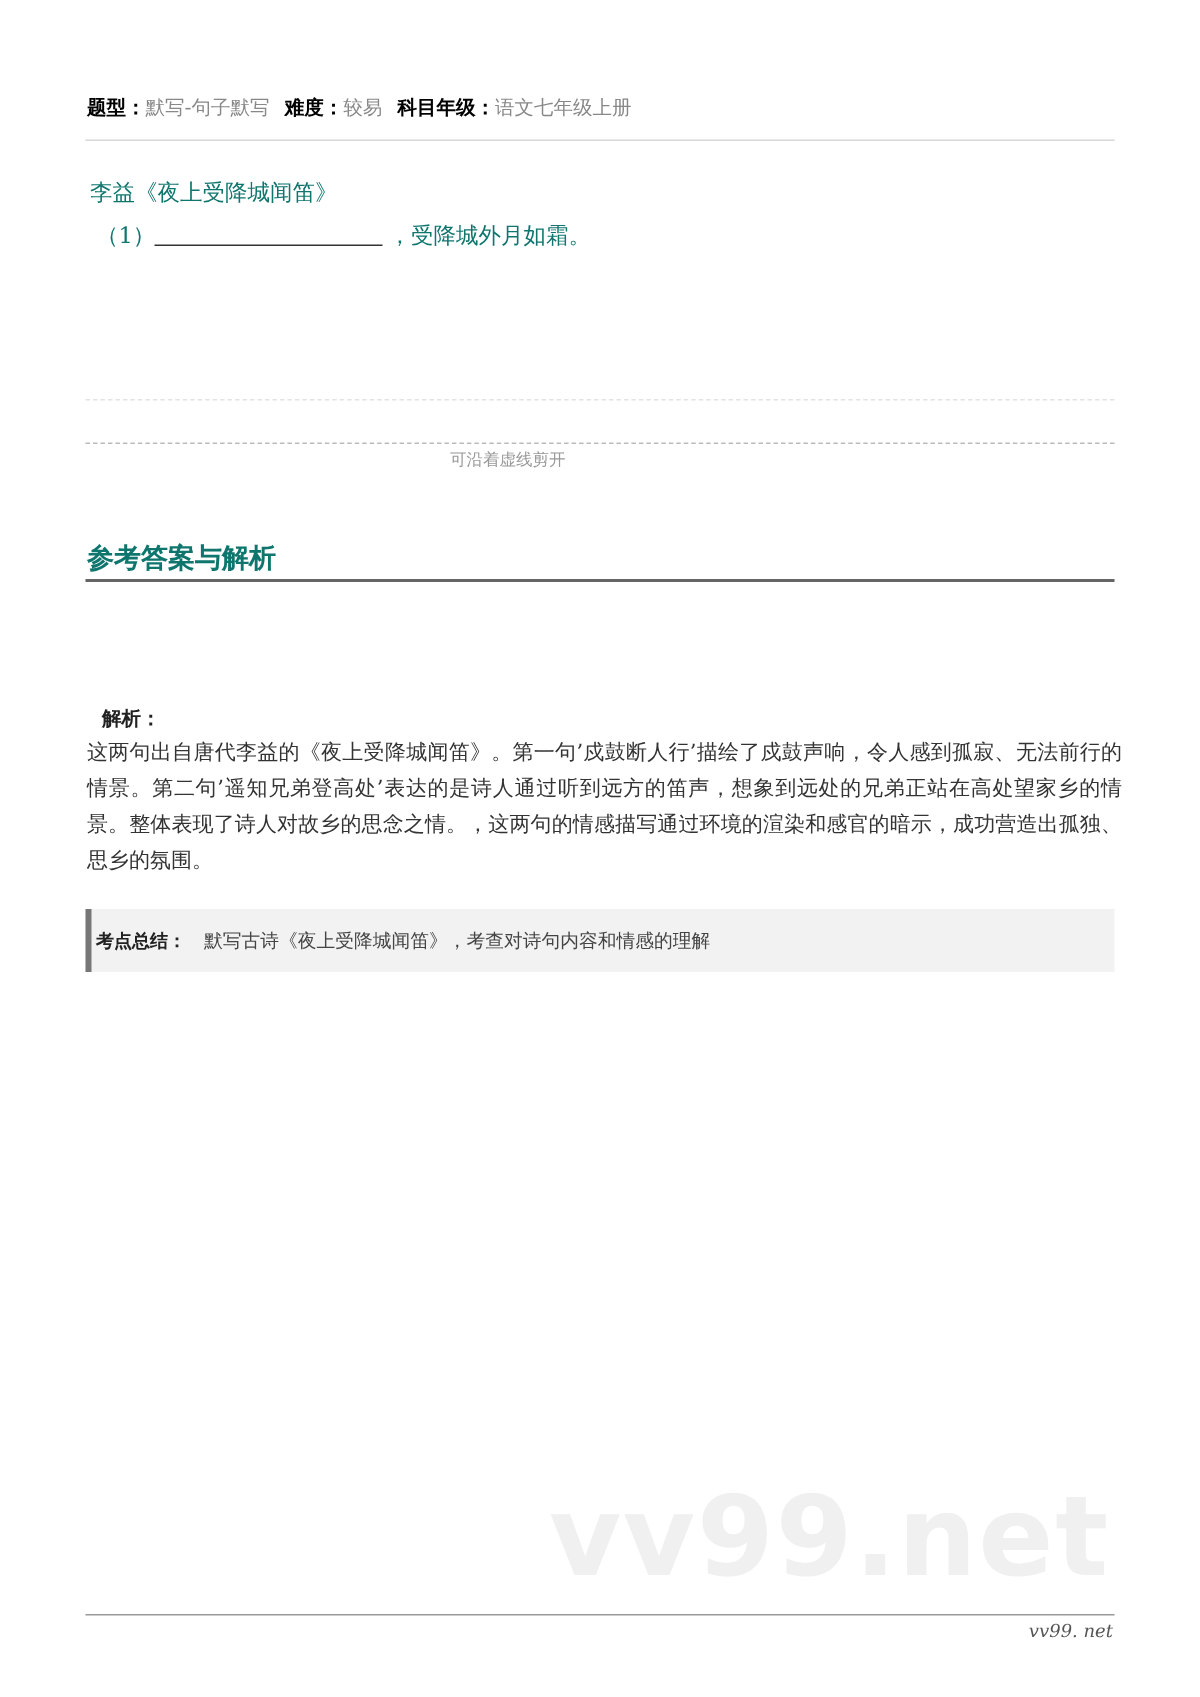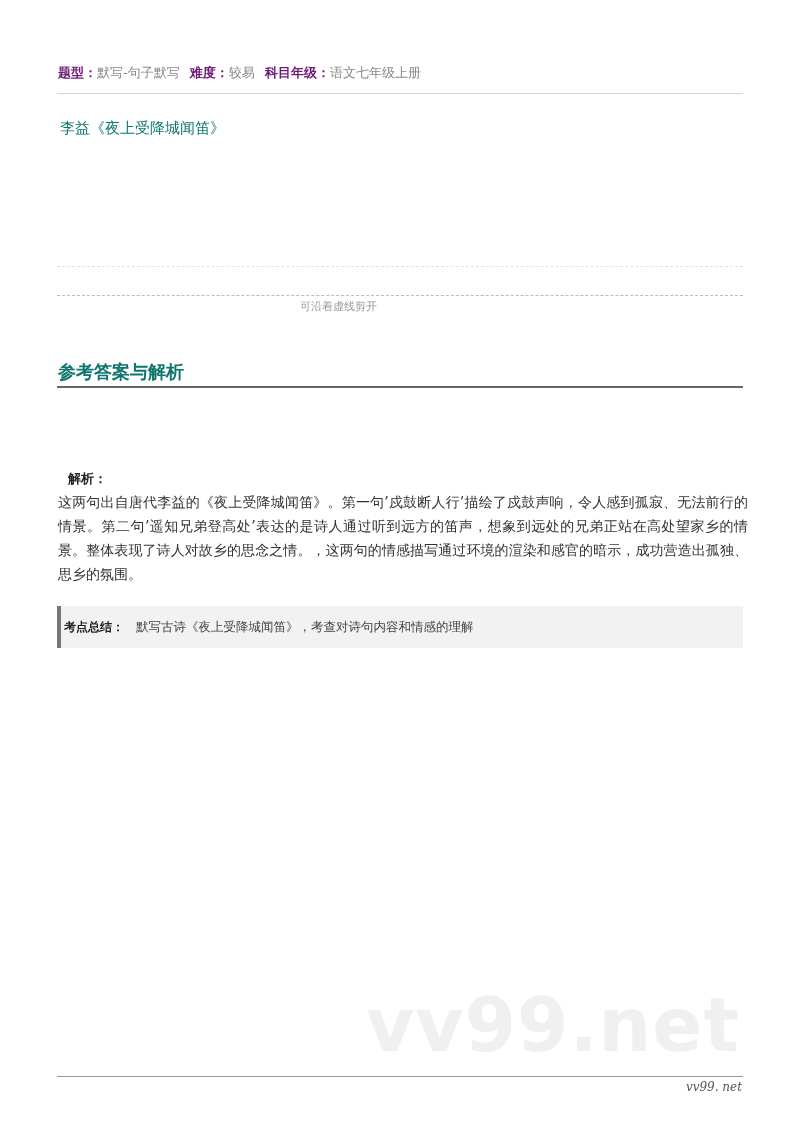--- a/index.html
+++ b/index.html
@@ -19,21 +19,21 @@
     
     .meta {
       position: absolute;
       left: 58px; top: 64px;
       font-size: 13px;
       line-height: 18px;
       color: #888888;
       font-family: "DejaVu Sans", "Liberation Sans", sans-serif;
       white-space: nowrap;
     }
-    .meta .lbl { font-weight: bold; color: #701a75; }
+    .meta .lbl { font-weight: bold; color: #000000; }
     .meta .val { margin-right: 6px; }
     .meta-rule {
       position: absolute;
       left: 57px; top: 93px;
       width: 686px; height: 1px;
       background: #d6d6d6;
     }
 
     
     .question {
@@ -178,20 +178,23 @@
 
   <div class="meta">
     <span class="lbl">题型：</span><span class="val">默写-句子默写</span>
     <span class="lbl">难度：</span><span class="val">较易</span>
     <span class="lbl">科目年级：</span><span class="val">语文七年级上册</span>
   </div>
   <div class="meta-rule"></div>
 
   <div class="question">
     <div class="q-title">李益《夜上受降城闻笛》</div>
+    <div class="q-line">
+      <span class="num">（1）</span><span class="blank"></span><span>，受降城外月如霜。</span>
+    </div>
   </div>
 
   <div class="cut-line light" style="top:266px;"></div>
   <div class="cut-line" style="top:295px;"></div>
   <div class="cut-note">可沿着虚线剪开</div>
 
   <div class="section-title">参考答案与解析</div>
   <div class="section-rule"></div>
 
 

